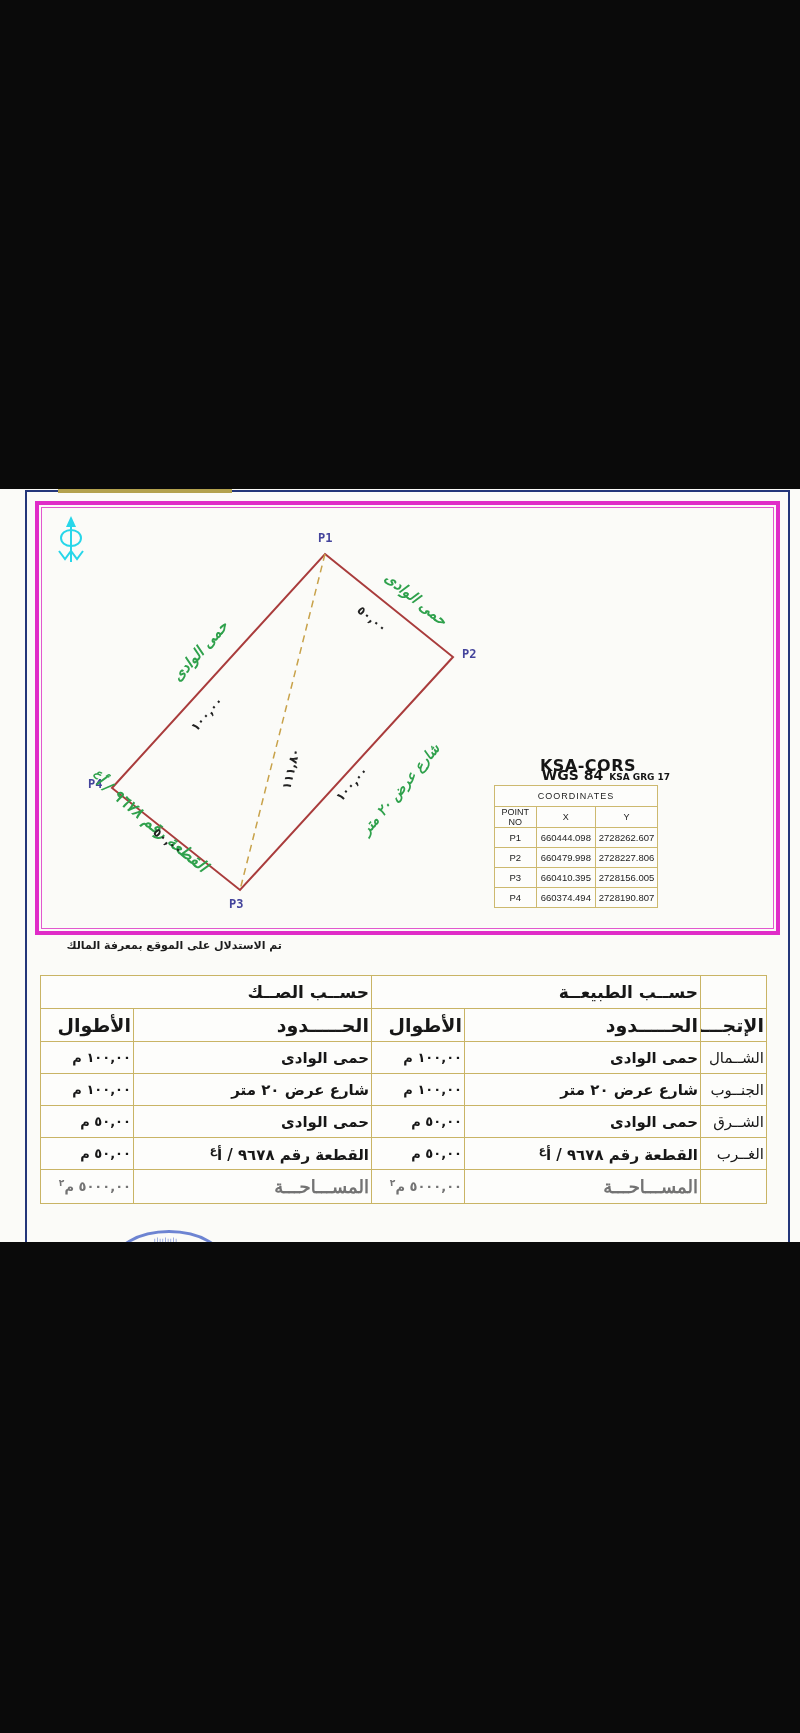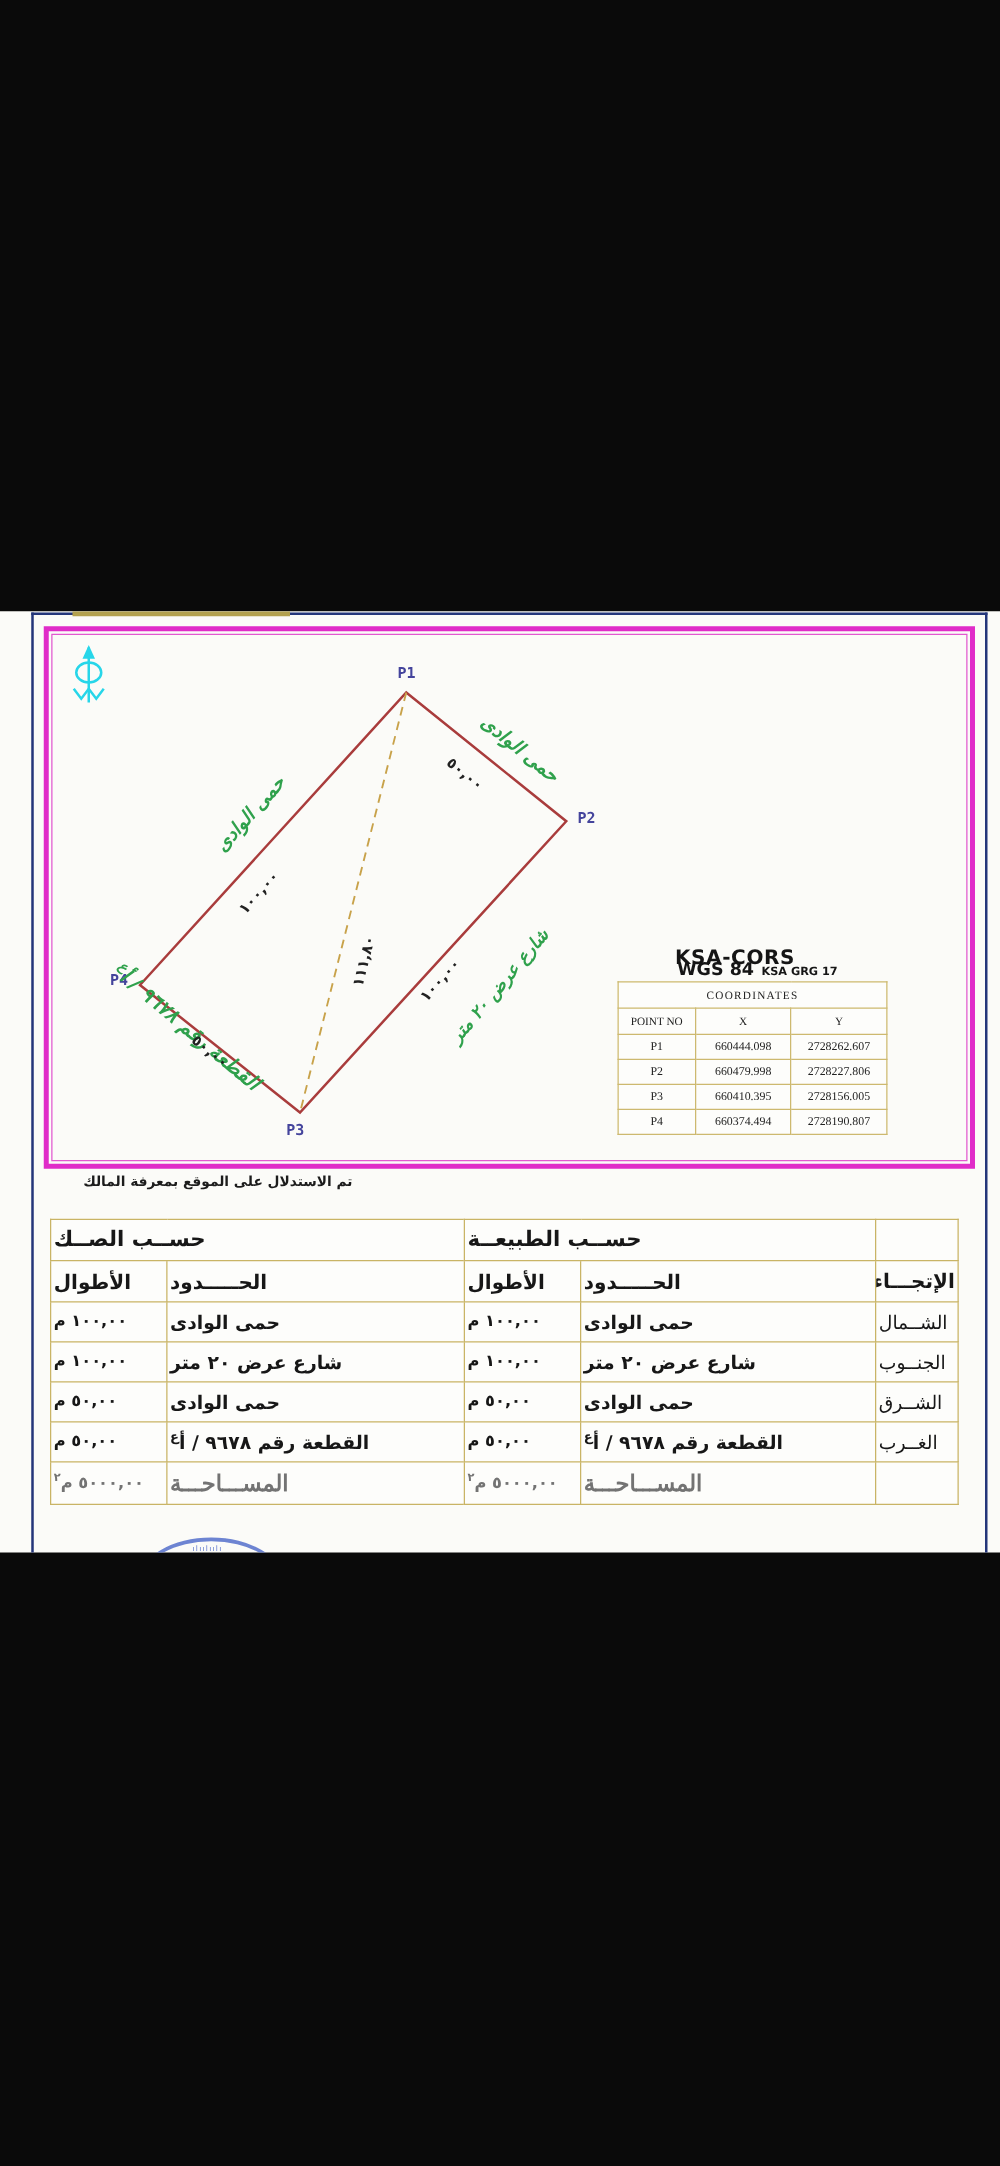--- a/index.html
+++ b/index.html
@@ -14,33 +14,33 @@
   .plot-svg{position:absolute;left:0;top:0;}
   .rot{position:absolute;white-space:nowrap;transform-origin:center;}
   .plabel{position:absolute;font-family:"DejaVu Sans Mono",monospace;font-size:12px;font-weight:bold;color:#44449c;}
   .green{color:#2fa14c;font-weight:bold;font-style:italic;}
   .dim{color:#222;font-size:12px;font-weight:bold;direction:rtl;}
   .coords-title{position:absolute;left:494px;top:267px;width:188px;text-align:center;
                 font-weight:bold;font-size:16px;color:#151515;letter-spacing:.5px;}
   .coords-sub{position:absolute;left:492px;top:276px;width:228px;text-align:center;color:#151515;}
   .coords-sub b{font-size:14px;}
   .coords-sub small{font-size:9px;font-weight:bold;margin-left:6px;}
-  table.coords{position:absolute;left:494px;top:296px;width:216px;border-collapse:collapse;
-               font-family:Liberation Serif, serif;color:#222;background:#fdfdfb;}
+  table.coords{position:absolute;left:494px;top:296px;width:164px;border-collapse:collapse;
+               font-family:Liberation Sans, sans-serif;color:#222;background:#fdfdfb;}
   table.coords td{border:1px solid #cdb96f;text-align:center;font-size:9px;padding:0;}
   table.coords .t-row td{height:20px;letter-spacing:1px;}
   table.coords .h-row td{height:20px;}
   table.coords .d-row td{height:19px;font-size:9.5px;}
   .note{position:absolute;left:62px;top:450px;width:220px;direction:rtl;text-align:right;
         font-size:11px;font-weight:bold;color:#1c1c1c;}
   table.mt{position:absolute;left:40px;top:486px;width:726px;border-collapse:collapse;
            background:#fdfdfb;color:#171717;table-layout:fixed;}
-  table.mt td{border:1px solid #c9b465;text-align:left;vertical-align:middle;padding:0 2px;overflow:hidden;}
+  table.mt td{border:1px solid #c9b465;text-align:right;vertical-align:middle;padding:0 2px;overflow:hidden;}
   table.mt .gh{font-size:17px;font-weight:bold;height:32px;}
-  table.mt .ch{font-size:16px;font-weight:bold;height:32px;}
+  table.mt .ch{font-size:19px;font-weight:bold;height:32px;}
   table.mt .dir{font-size:15px;font-weight:normal;}
   table.mt .bnd{font-size:15px;font-weight:bold;height:31px;}
   table.mt .len{font-size:13px;font-weight:bold;direction:rtl;}
   table.mt .area td{height:33px;color:#737373;}
   table.mt .area .bnd{font-size:18px;font-family:Liberation Serif, serif;}
   table.mt .area .len{font-size:13px;}
   sup{font-size:70%;}
   .stamp{position:absolute;left:112px;top:741px;width:108px;height:62px;border:3px solid #4a66c8;
          border-radius:50%;opacity:.8;}
   .stamp-text{position:absolute;left:112px;top:747px;width:108px;text-align:center;font-size:6px;

